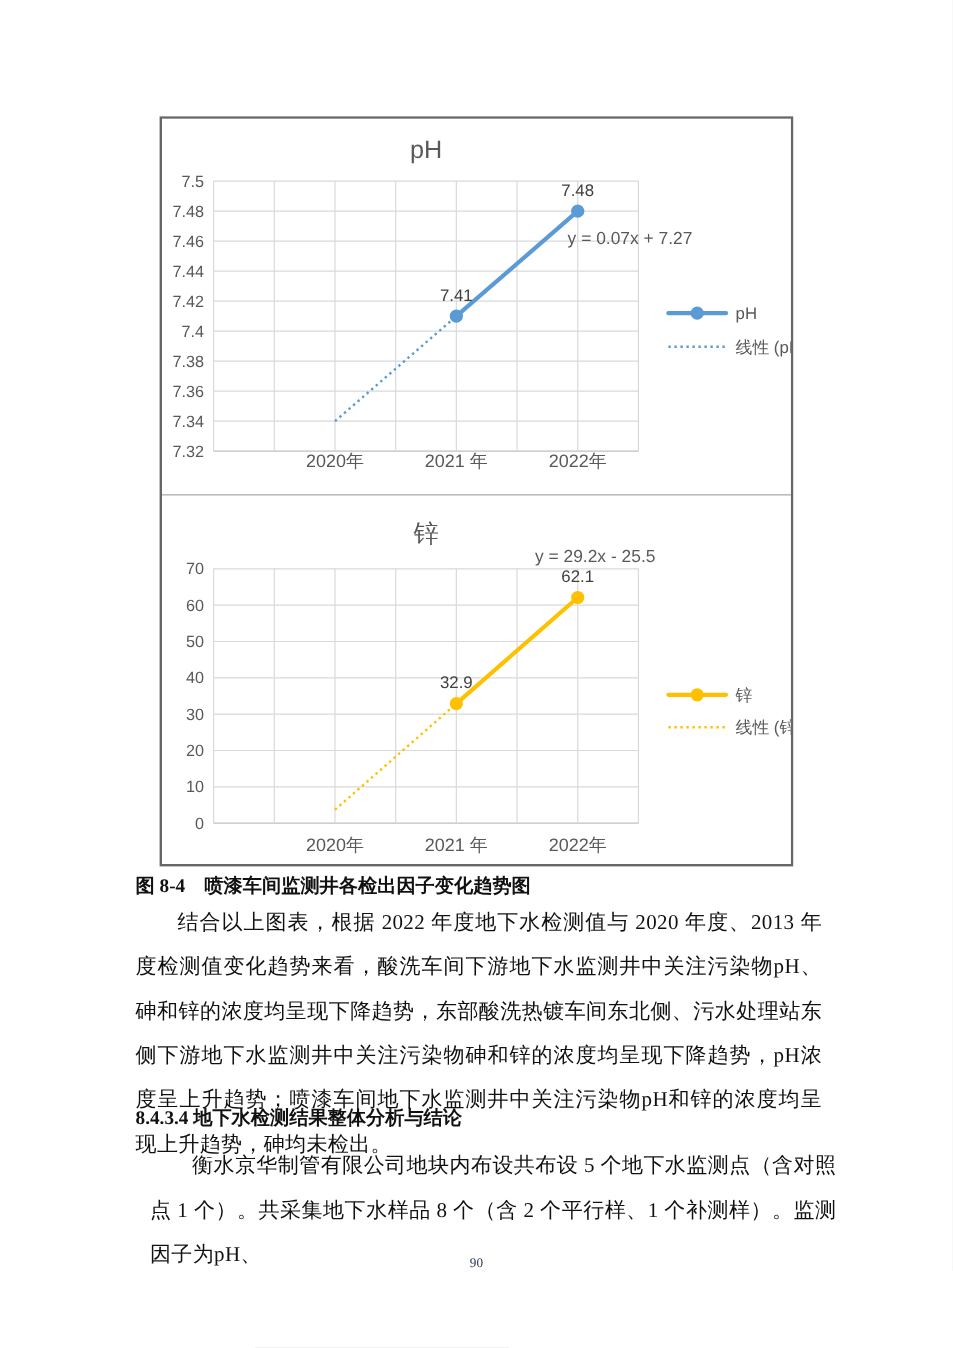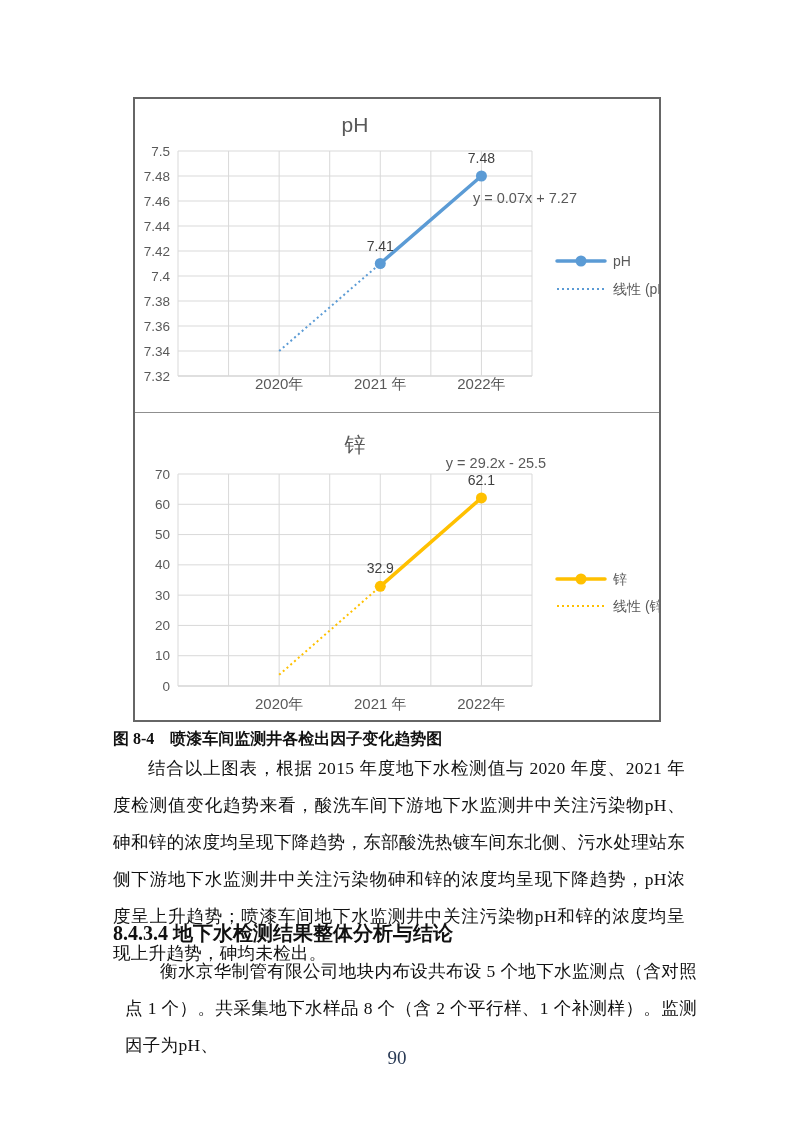--- a/index.html
+++ b/index.html
@@ -30,25 +30,25 @@
   .body-par{
     position:absolute;left:113px;width:572px;
     margin:0;font-size:17.5px;line-height:37px;
     text-align:justify;text-indent:2em;
     letter-spacing:0.3px;
   }
   .par1{top:750px;}
   .par2{top:953px;margin-left:12px;}
   .section-heading{
     position:absolute;left:113px;top:920px;width:572px;
-    margin:0;font-size:20px;font-weight:bold;line-height:26px;
+    margin:0;font-size:16px;font-weight:bold;line-height:26px;
   }
   .page-number{
     position:absolute;left:0;top:1047px;width:794px;
-    text-align:center;font-size:19px;color:#2a3a55;
+    text-align:center;font-size:11px;color:#2a3a55;
     font-family:"Liberation Serif","DejaVu Serif",serif;
   }
   svg text{font-family:"Liberation Sans","DejaVu Sans",sans-serif;}
 </style>
 </head>
 <body>
 
 <div class="page">
 
   <div class="chart-box">
@@ -138,21 +138,21 @@
         <line x1="422" y1="166" x2="470" y2="166" stroke="#FFC000" stroke-width="3.5" stroke-linecap="round"></line>
         <circle cx="446" cy="166" r="5.5" fill="#FFC000"></circle>
         <text x="478" y="171" font-size="14" fill="#595959">锌</text>
         <line x1="422" y1="193" x2="470" y2="193" stroke="#FFC000" stroke-width="2" stroke-dasharray="2 3"></line>
         <text x="478" y="198" font-size="14" fill="#595959">线性 (锌)</text>
       </svg>
   </div>
 
   <div class="fig-caption">图 8-4　喷漆车间监测井各检出因子变化趋势图</div>
 
-  <p class="body-par par1">结合以上图表，根据 2015 年度地下水检测值与 2020 年度、2021 年度检测值变化趋势来看，酸洗车间下游地下水监测井中关注污染物pH、砷和锌的浓度均呈现下降趋势，东部酸洗热镀车间东北侧、污水处理站东侧下游地下水监测井中关注污染物砷和锌的浓度均呈现下降趋势，pH浓度呈上升趋势；喷漆车间地下水监测井中关注污染物pH和锌的浓度均呈现上升趋势，砷均未检出。</p>
+  <p class="body-par par1">结合以上图表，根据 2022 年度地下水检测值与 2020 年度、2013 年度检测值变化趋势来看，酸洗车间下游地下水监测井中关注污染物pH、砷和锌的浓度均呈现下降趋势，东部酸洗热镀车间东北侧、污水处理站东侧下游地下水监测井中关注污染物砷和锌的浓度均呈现下降趋势，pH浓度呈上升趋势；喷漆车间地下水监测井中关注污染物pH和锌的浓度均呈现上升趋势，砷均未检出。</p>
 
   <h3 class="section-heading">8.4.3.4 地下水检测结果整体分析与结论</h3>
 
   <p class="body-par par2">衡水京华制管有限公司地块内布设共布设 5 个地下水监测点（含对照点 1 个）。共采集地下水样品 8 个（含 2 个平行样、1 个补测样）。监测因子为pH、</p>
 
   <div class="page-number">90</div>
 
 </div>
 
 </body></html>

